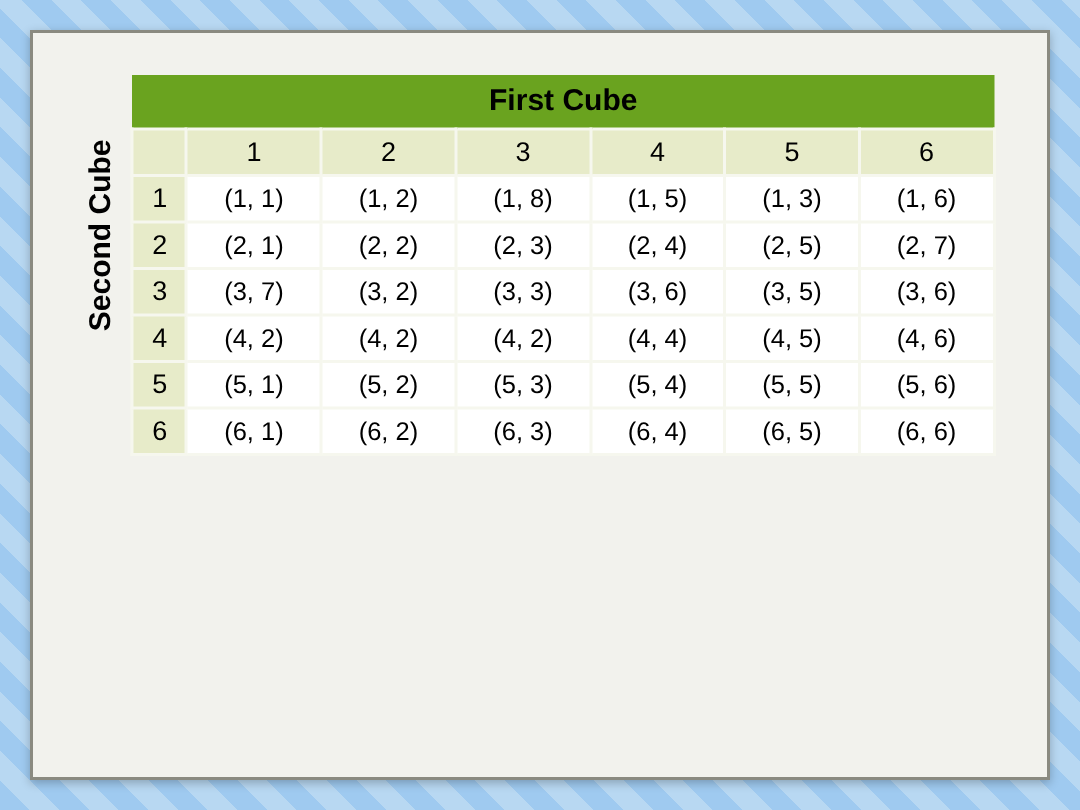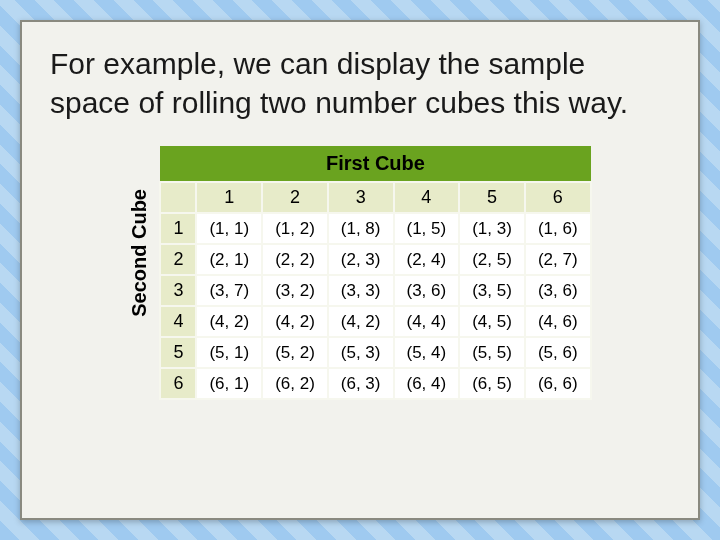--- a/index.html
+++ b/index.html
@@ -77,33 +77,32 @@
     text-align: center;
     padding: 4px 12px;
     border: 2px solid #f6f7ee;
   }
   .col-head { font-weight: normal; }
   .row-head { font-weight: normal; }
   td.cell {
     background: #ffffff;
     font-size: 17px;
     text-align: right;
-    padding: 4px 12px;
+    padding: 4px 24px;
     border: 2px solid #f6f7ee;
     white-space: nowrap;
   }
   .corner {
     background: #e7ebc9;
   }
 </style>
 </head>
 <body>
 
 <div class="slide">
-  <p class="title">For example, we can display the sample space of rolling two number cubes this way.</p>
 
   <div class="table-zone">
     <div class="table-wrap">
       <div class="vlabel">Second Cube</div>
       <table>
         <tbody>
             <tr>
           <th class="first-cube-header" colspan="7">First Cube</th>
         </tr>
         <tr>

